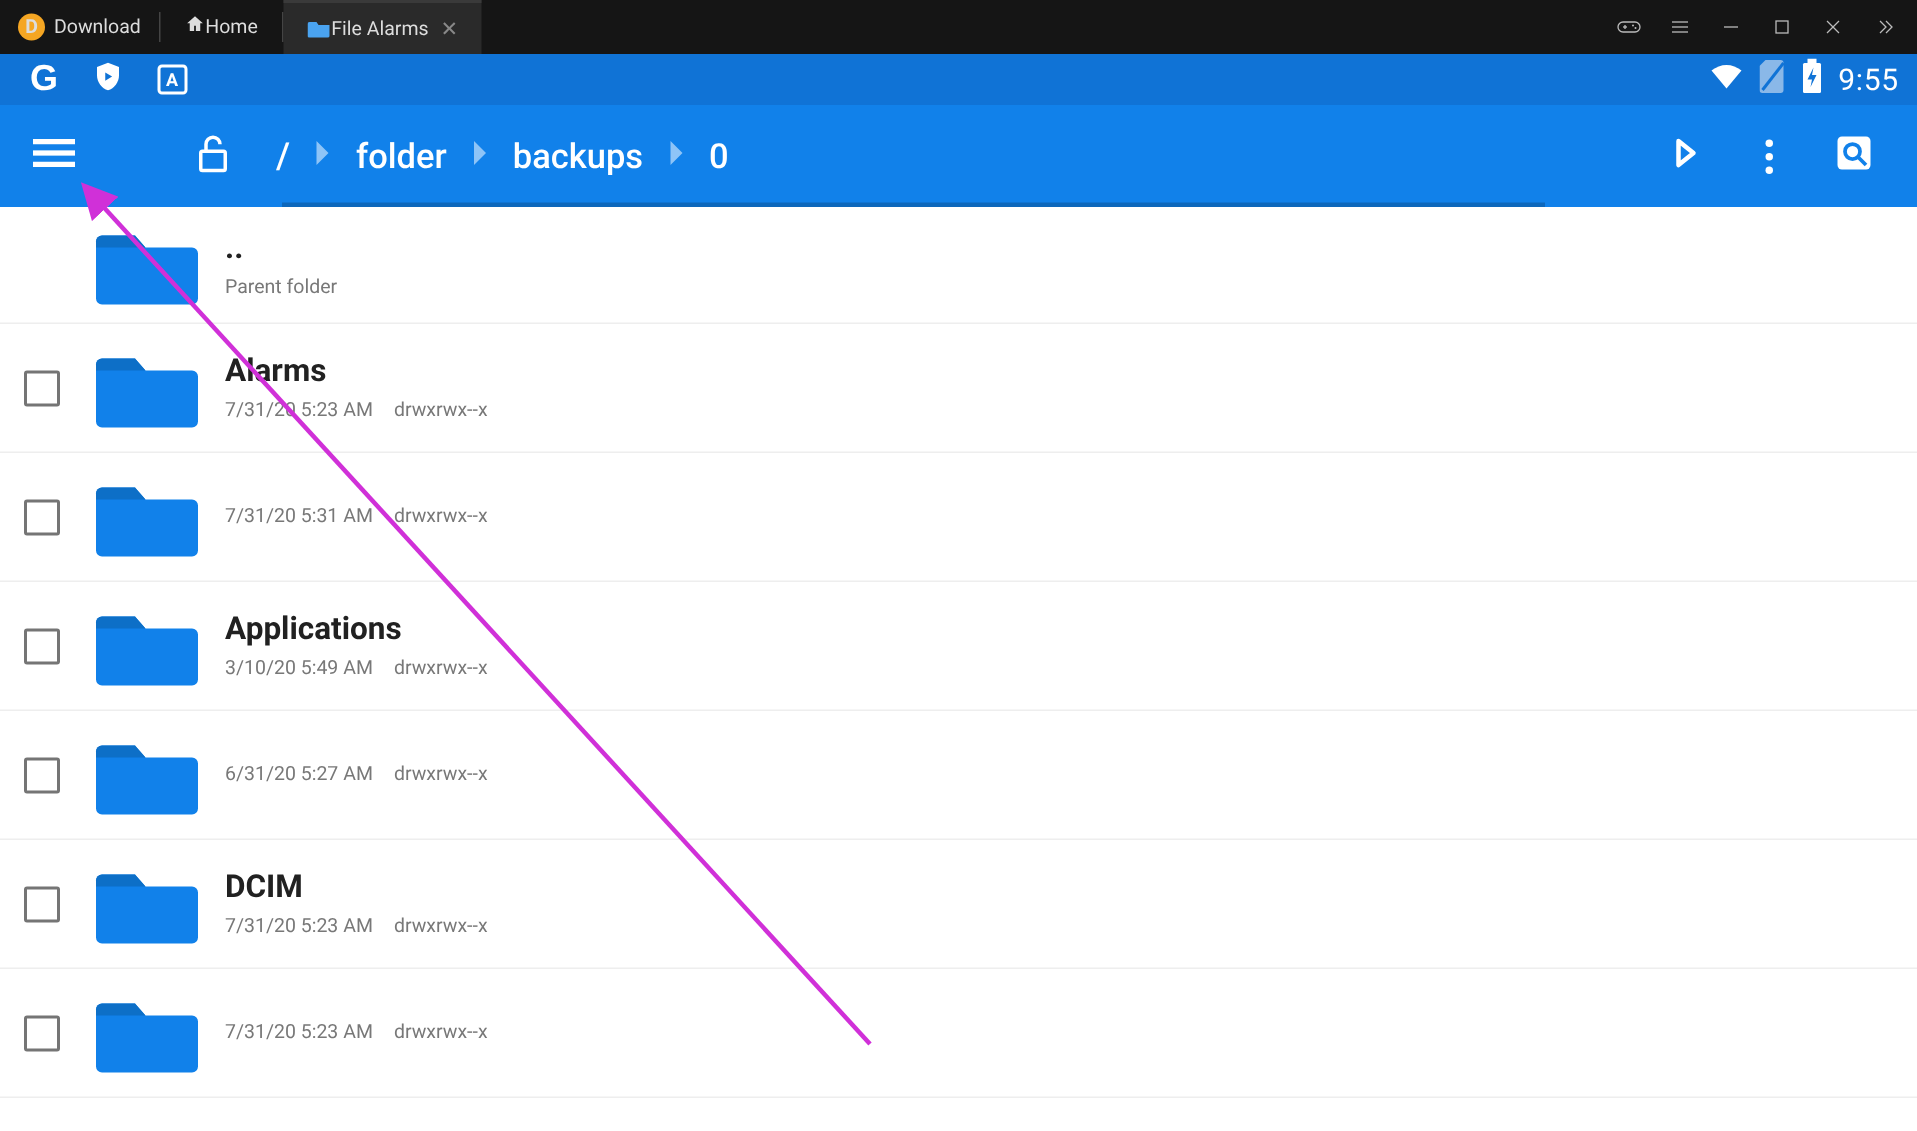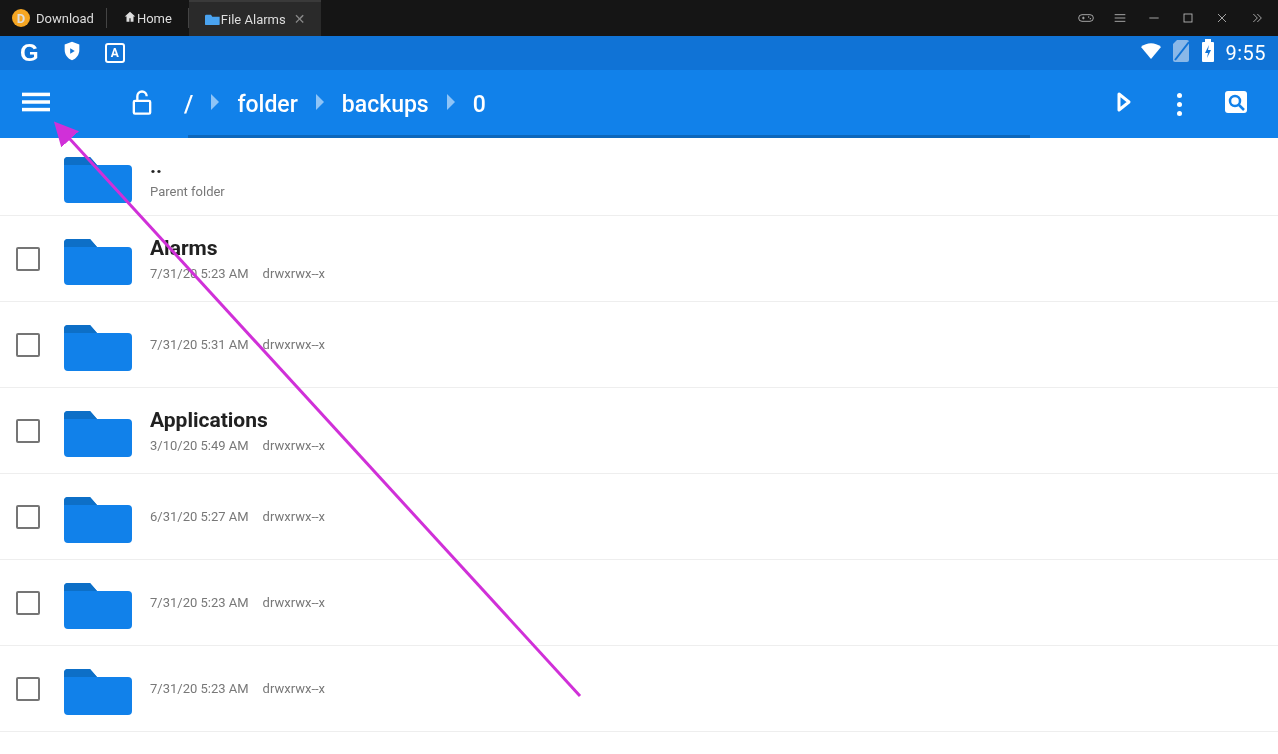--- a/index.html
+++ b/index.html
@@ -412,20 +412,21 @@
         </div>
       </div>
     </div>
     <div class="file-row">
       <div class="checkbox"></div>
       <div class="folder-icon"><svg viewBox="0 0 72 56">
           <path fill="#1181ea" d="M6 8h22l7 8h31a4 4 0 0 1 4 4v30a4 4 0 0 1-4 4H6a4 4 0 0 1-4-4V12a4 4 0 0 1 4-4z"></path>
           <path fill="#0d6fc7" d="M6 8h22l7 8H2v-4a4 4 0 0 1 4-4z"></path>
         </svg></div>
       <div class="file-info">
+        <div class="file-name">DCIM</div>
         <div class="file-sub">
           <span>7/31/20 5:23 AM</span>
           <span>drwxrwx--x</span>
         </div>
       </div>
     </div>
     <div class="file-row">
       <div class="checkbox"></div>
       <div class="folder-icon"><svg viewBox="0 0 72 56">
           <path fill="#1181ea" d="M6 8h22l7 8h31a4 4 0 0 1 4 4v30a4 4 0 0 1-4 4H6a4 4 0 0 1-4-4V12a4 4 0 0 1 4-4z"></path>

